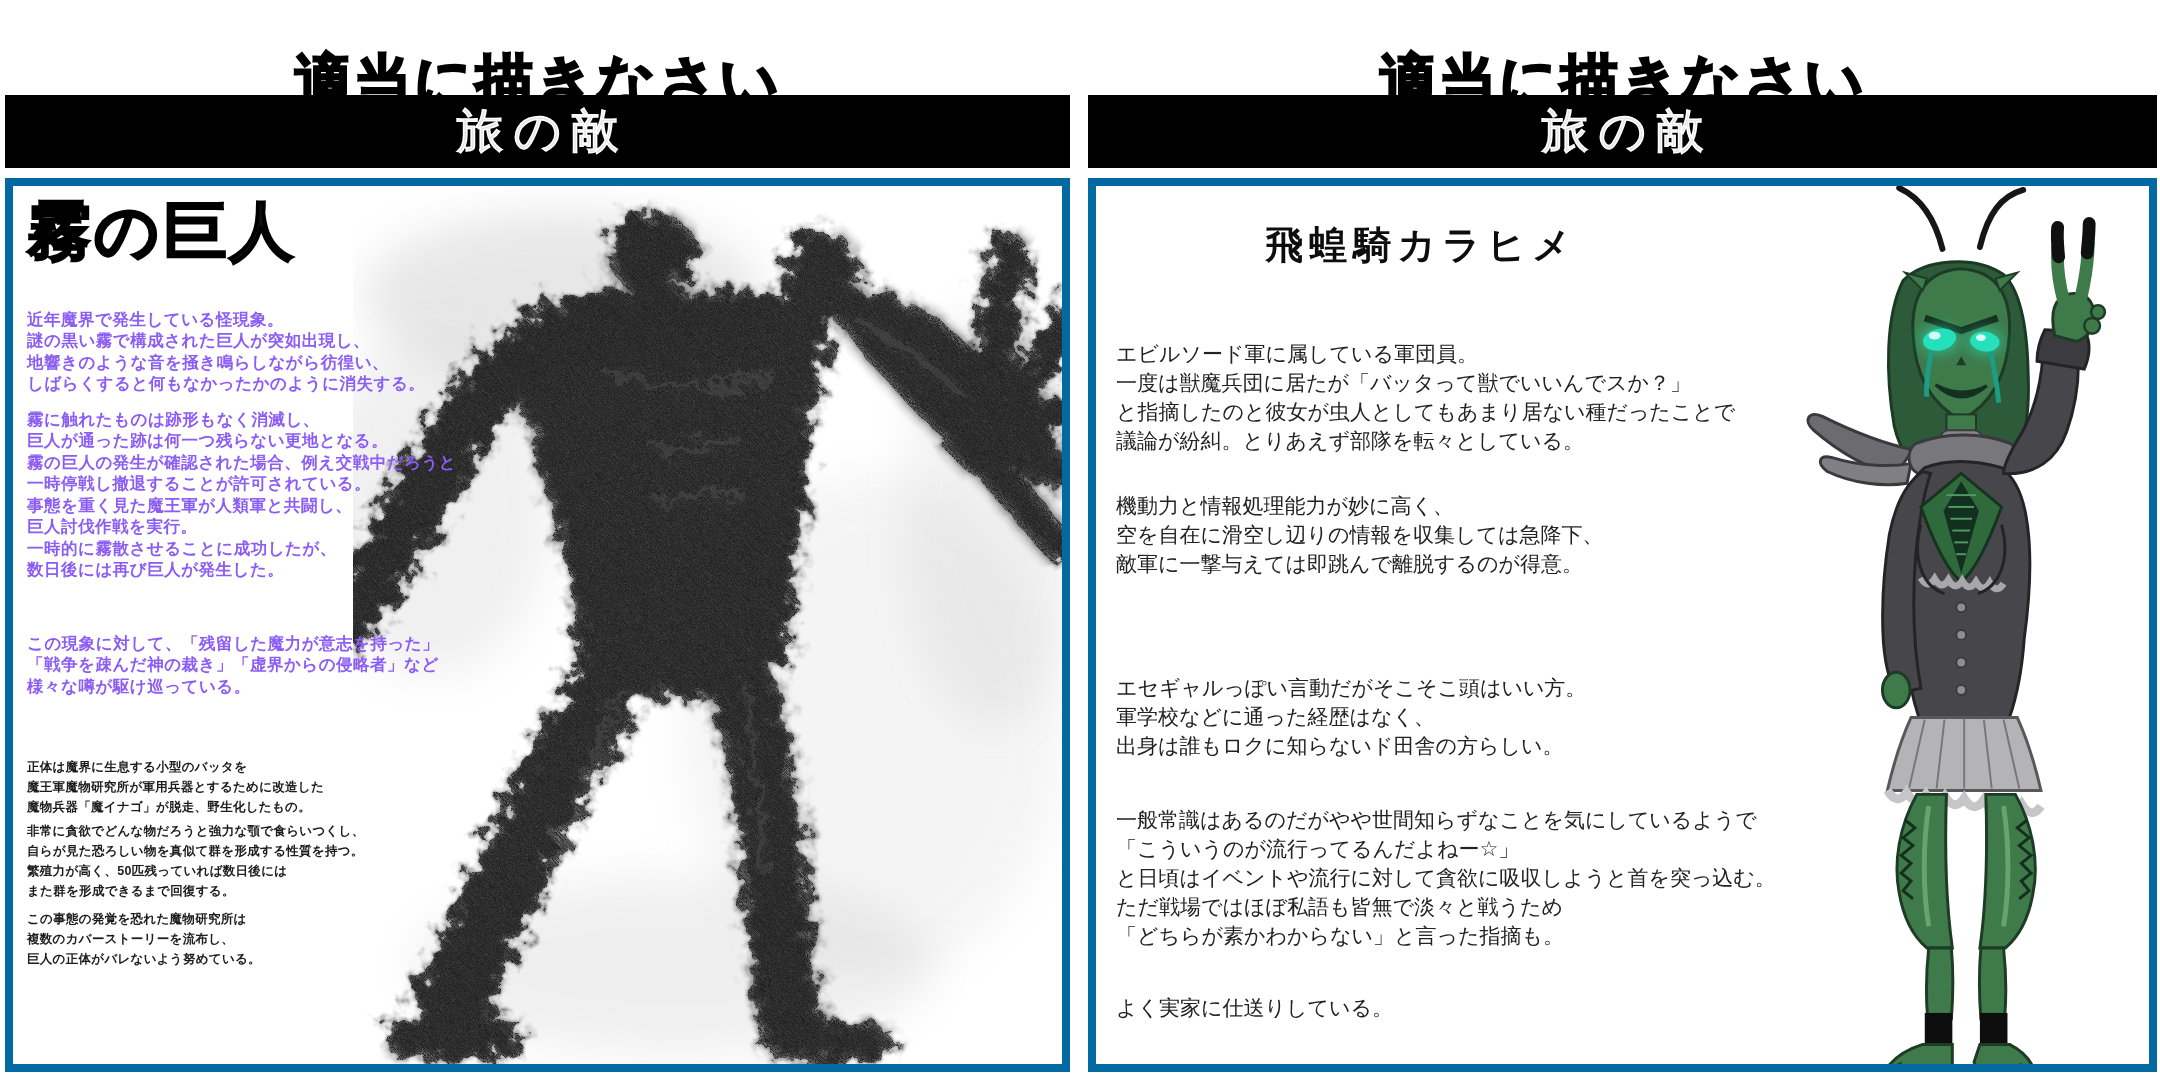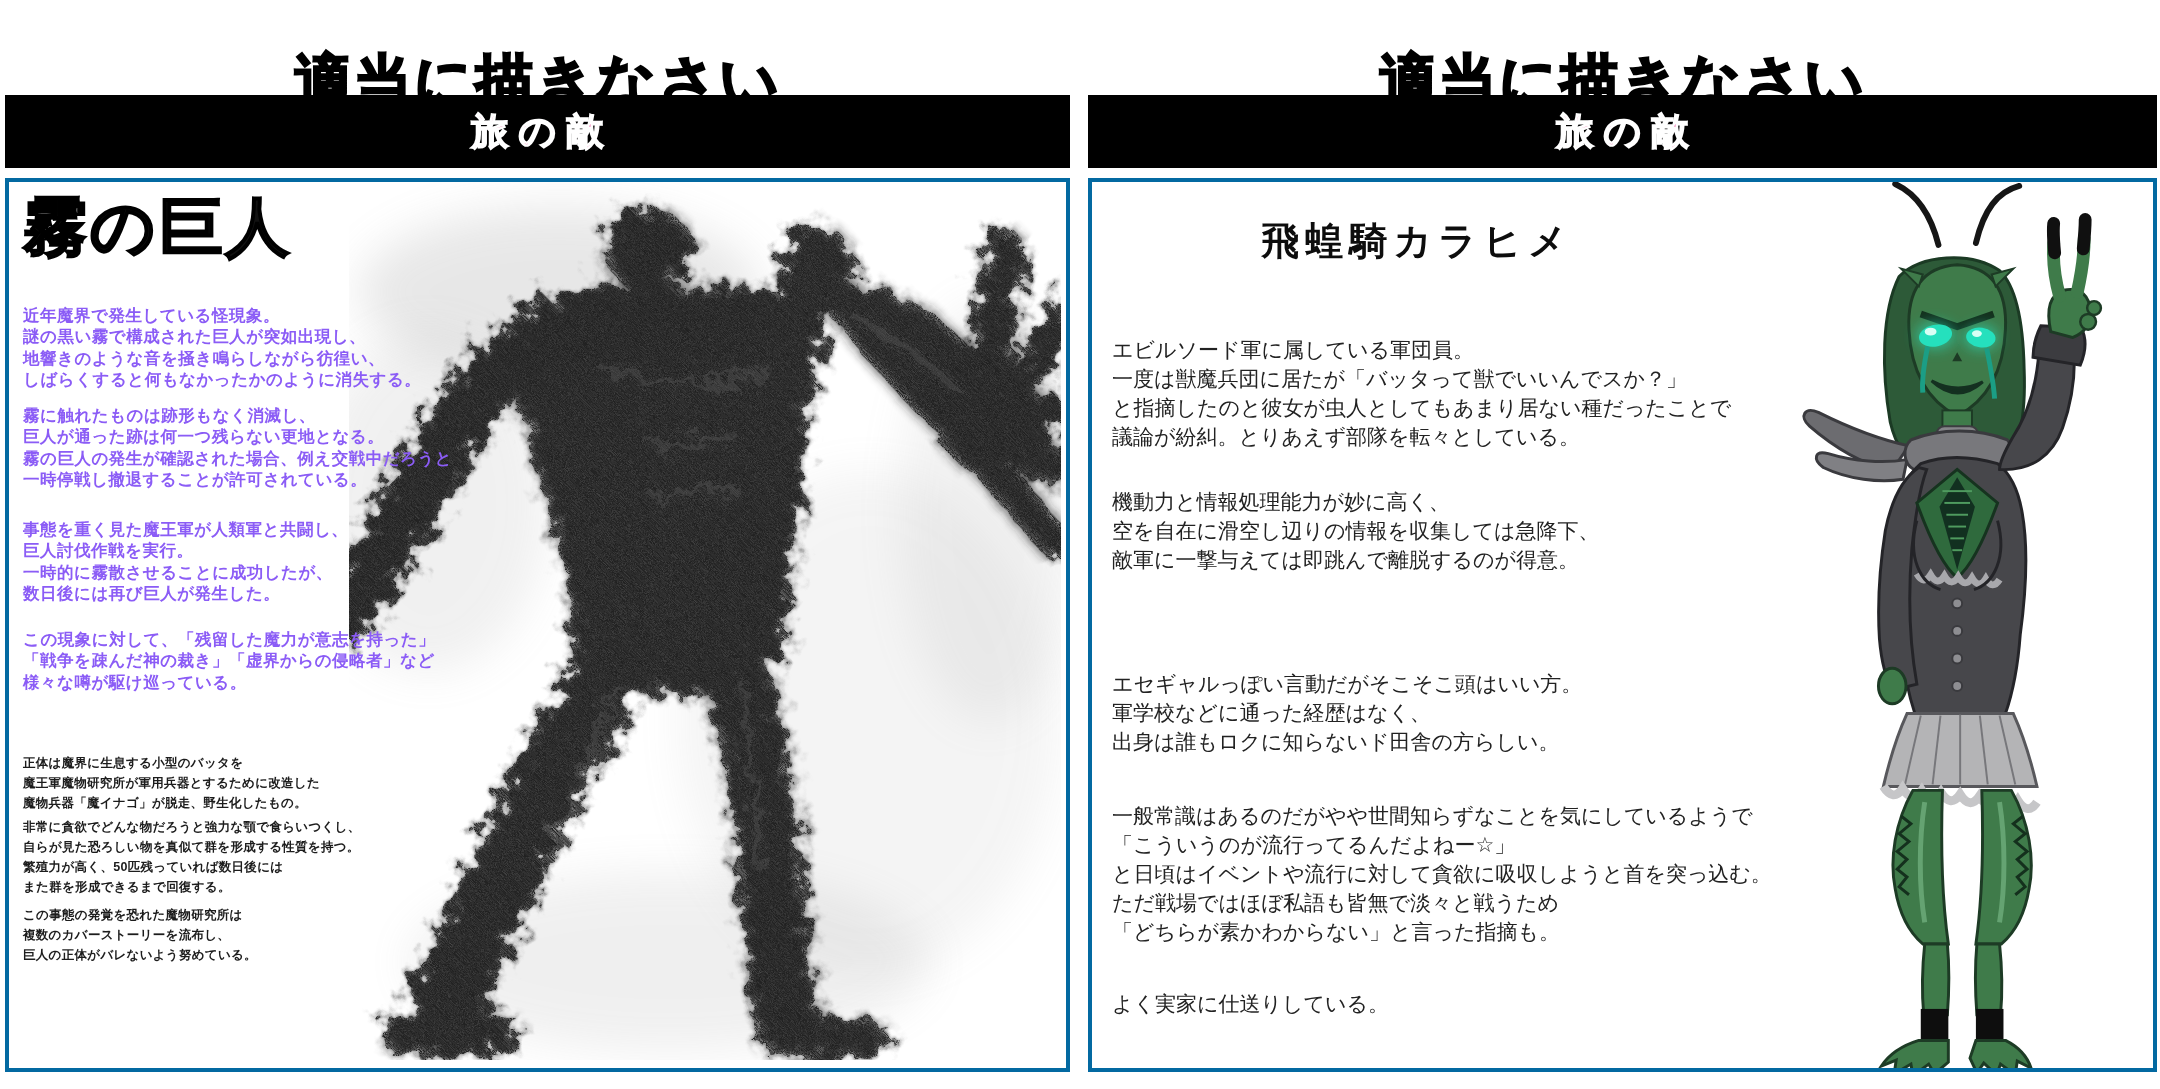--- a/index.html
+++ b/index.html
@@ -14,26 +14,26 @@
   .page-title{
     position:absolute;top:4px;left:0;right:0;text-align:center;
     font-size:58px;font-weight:900;letter-spacing:2px;color:#000;
     -webkit-text-stroke:2.5px #000;line-height:1.3;
   }
   .banner{
     position:absolute;top:95px;left:0;right:0;height:73px;background:#000;
     display:flex;align-items:center;justify-content:center;
   }
   .banner-label{
-    color:#ec4899;font-size:37px;font-weight:700;letter-spacing:10px;
+    color:#e5e5e5;font-size:47px;font-weight:400;letter-spacing:10px;
     -webkit-text-stroke:1.5px #fff;padding-left:10px;
   }
   .content{
     position:absolute;top:178px;left:0;right:0;bottom:17px;
-    border:4px solid #0369a1;background:#fff;overflow:hidden;
+    border:8px solid #0369a1;background:#fff;overflow:hidden;
   }
   .para{position:absolute;white-space:pre-line;z-index:3;}
   
   .char-name-giant{
     position:absolute;left:14px;top:2px;font-size:64px;font-weight:900;
     letter-spacing:3px;-webkit-text-stroke:2px #000;z-index:3;
   }
   .lp{left:14px;font-weight:bold;color:#8b5cf6;font-size:16.5px;line-height:21.5px;letter-spacing:0.5px;}
   .lp-small{left:14px;font-weight:bold;color:#1c1c1c;font-size:12.5px;line-height:20px;letter-spacing:0.3px;}
   
@@ -123,21 +123,21 @@
 
     <div class="char-name-giant">霧の巨人</div>
     <p class="para lp" style="top:106px;">近年魔界で発生している怪現象。
 謎の黒い霧で構成された巨人が突如出現し、
 地響きのような音を掻き鳴らしながら彷徨い、
 しばらくすると何もなかったかのように消失する。</p>
     <p class="para lp" style="top:206px;">霧に触れたものは跡形もなく消滅し、
 巨人が通った跡は何一つ残らない更地となる。
 霧の巨人の発生が確認された場合、例え交戦中だろうと
 一時停戦し撤退することが許可されている。</p>
-    <p class="para lp" style="top:320px;">事態を重く見た魔王軍が人類軍と共闘し、
+    <p class="para lp" style="top:292px;">事態を重く見た魔王軍が人類軍と共闘し、
 巨人討伐作戦を実行。
 一時的に霧散させることに成功したが、
 数日後には再び巨人が発生した。</p>
     <p class="para lp" style="top:430px;">この現象に対して、「残留した魔力が意志を持った」
 「戦争を疎んだ神の裁き」「虚界からの侵略者」など
 様々な噂が駆け巡っている。</p>
     <p class="para lp-small" style="top:558px;">正体は魔界に生息する小型のバッタを
 魔王軍魔物研究所が軍用兵器とするために改造した
 魔物兵器「魔イナゴ」が脱走、野生化したもの。</p>
     <p class="para lp-small" style="top:622px;">非常に貪欲でどんな物だろうと強力な顎で食らいつくし、

